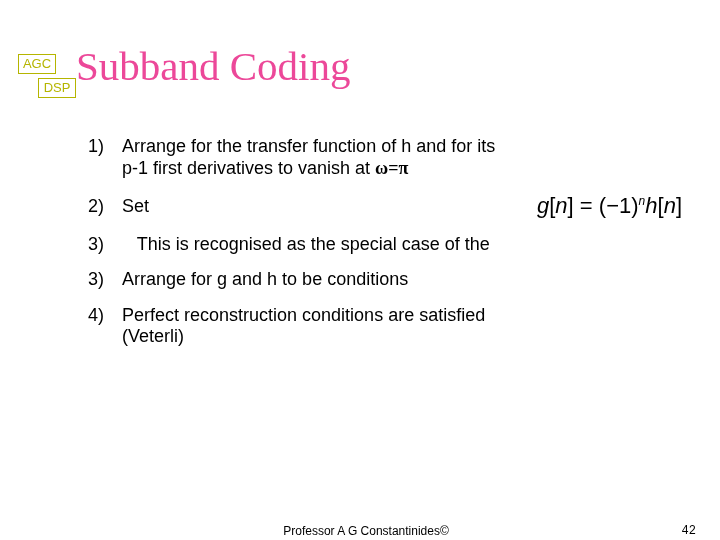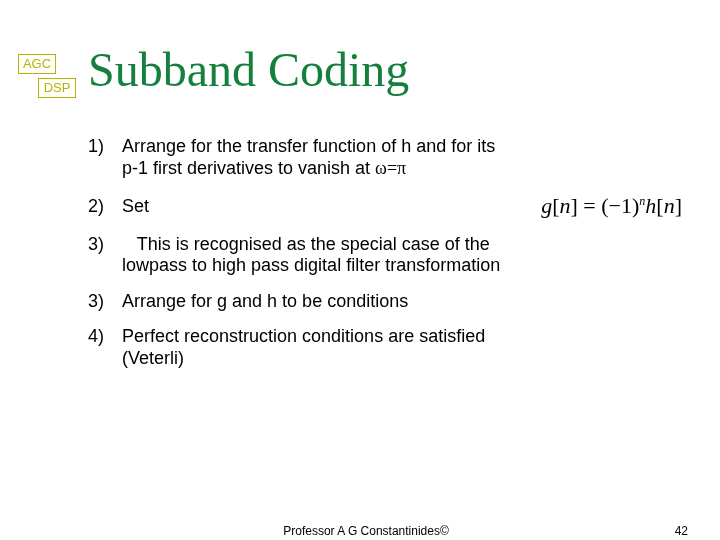--- a/index.html
+++ b/index.html
@@ -35,25 +35,25 @@
     padding: 1px 2px;
     box-sizing: content-box;
   }
   .logo-box + .logo-box {
     margin-top: 4px;
     margin-left: 20px;
   }
 
   .title {
     position: absolute;
-    left: 88px;
+    left: 76px;
     top: 42px;
     font-family: "Comic Sans MS", "Comic Sans", cursive;
-    font-size: 48px;
-    color: #15803d;
+    font-size: 41px;
+    color: #ec4899;
     font-weight: 400;
   }
 
   .body {
     position: absolute;
     left: 88px;
     top: 136px;
     width: 600px;
     font-size: 18px;
     line-height: 1.2;
@@ -71,21 +71,21 @@
   }
   .txt {
     flex: 1 1 auto;
   }
   .continuation {
     margin-left: 34px;
   }
 
   .formula {
     display: inline-block;
-    font-family: Liberation Serif, serif;
+    font-family: Liberation Sans, sans-serif;
     font-style: italic;
     font-size: 22px;
     vertical-align: middle;
     margin-left: 8px;
     margin-right: 6px;
     white-space: nowrap;
   }
   .formula .up { font-style: normal; }
   .formula sup {
     font-size: 12px;
@@ -105,24 +105,26 @@
     color: #000;
   }
   .footer-center {
     position: absolute;
     left: 12px;
     right: 0;
     text-align: center;
   }
   .footer-right {
     position: absolute;
-    right: 32px;
+    right: 24px;
+    font-family: Liberation Mono, monospace;
   }
   .greek {
     font-family: "Symbol", "Times New Roman", serif;
+    font-weight: bold;
   }
 </style>
 </head>
 <body>
 
 <div class="slide">
 
   <div class="logo-stack">
     <div class="logo-box">AGC</div>
     <div class="logo-box">DSP</div>
@@ -152,21 +154,20 @@
       </div>
     </div>
 
     <div class="item">
       <div class="row">
         <span class="num">3)</span>
         <span class="txt">
           <span style="white-space:pre;">   </span><span>This is recognised as the special case of the</span>
         </span>
       </div>
-      <div class="continuation">lowpass to high pass digital filter transformation</div>
     </div>
 
     <div class="item">
       <div class="row">
         <span class="num">3)</span>
         <span class="txt">Arrange for g and h to be conditions</span>
       </div>
     </div>
 
     <div class="item">

